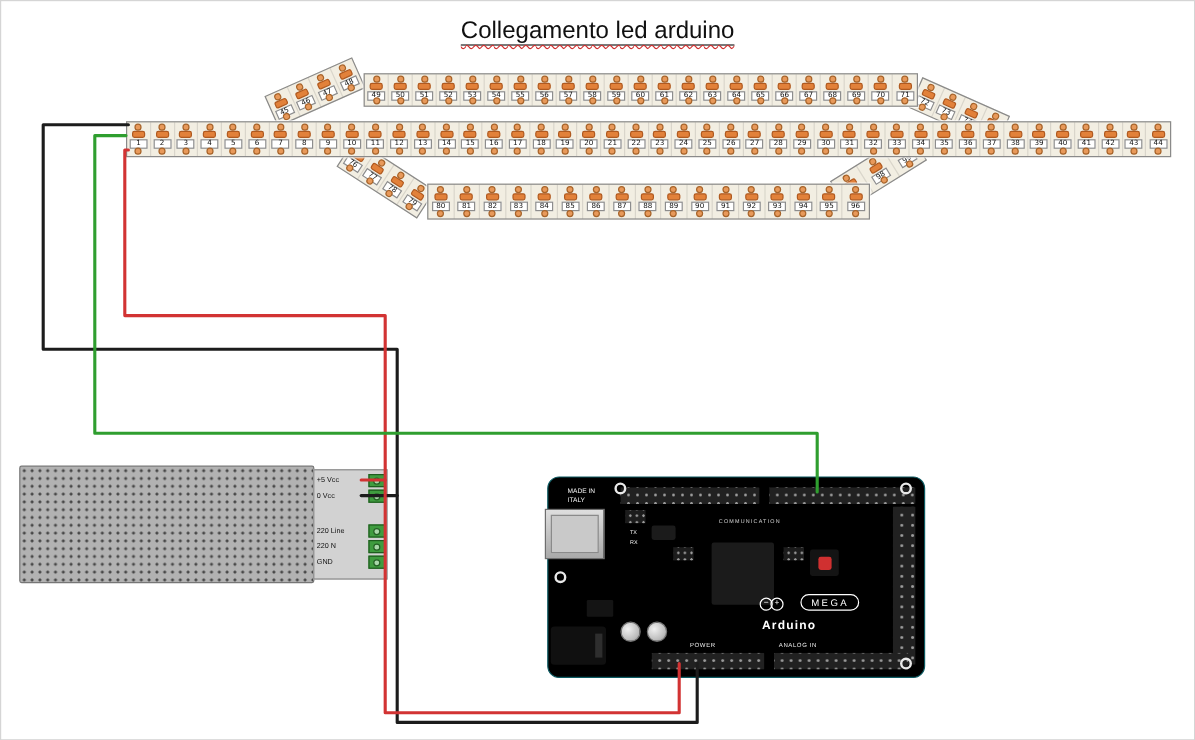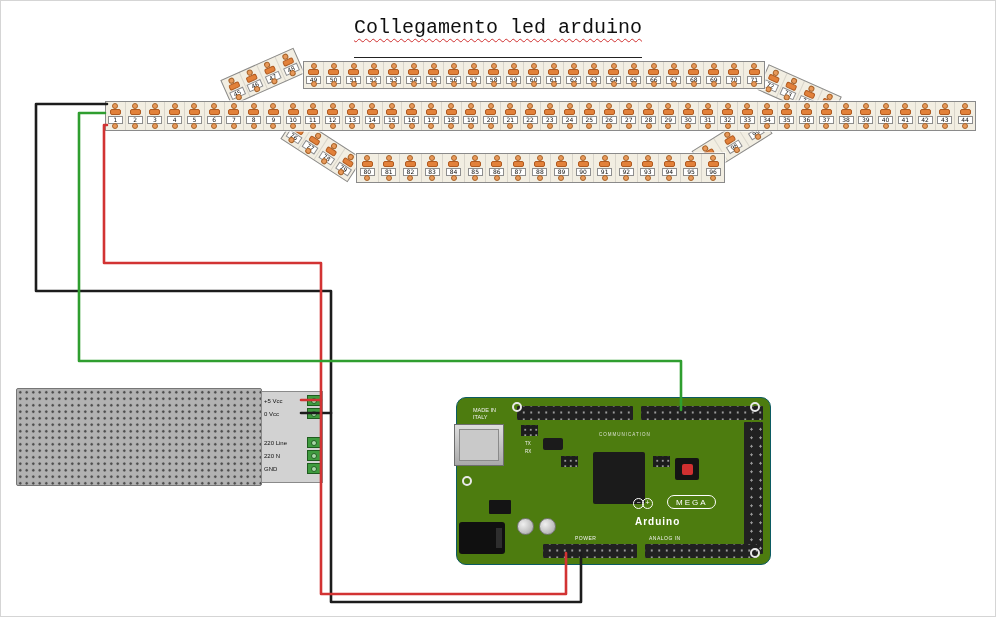--- a/index.html
+++ b/index.html
@@ -1,20 +1,20 @@
 <!DOCTYPE html>
 <html><head>
 <meta charset="utf-8">
 <style>
   html,body { margin:0; padding:0; background:#fff; font-family:"Liberation Sans", sans-serif; }
   #canvas { position:relative; width:996px; height:617px; background:#ffffff; border:1px solid #d5d5d5; box-sizing:border-box; overflow:hidden; }
 
   
   .title { position:absolute; top:14px; left:0; right:0; text-align:center; font-size:20px; color:#101010; z-index:1; }
-  .title .u1 { border-bottom:1px solid #222; padding-bottom:18px;font-family:Liberation Mono, monospace; }
+  .title .u1 { border-bottom:1px solid #222; padding-bottom:0; }
   .title .u2 { text-decoration:underline wavy #d03030; text-decoration-thickness:1px; text-underline-offset:5px; }
 
   
   #strips-layer { position:absolute; inset:0; z-index:2; }
   .strip { position:absolute; display:flex; background:#f2eee2; border:1px solid #8a8a8a; box-sizing:border-box; box-shadow:0 0 0 1px rgba(255,255,255,.6); }
   .led-cell { position:relative; height:100%; border-right:1px solid rgba(0,0,0,0.10); box-sizing:border-box; }
   .led-cell:last-child { border-right:none; }
   .pad { position:absolute; left:50%; width:6px; height:6px; margin-left:-3px; border-radius:50%;
          background:#e8995a; border:1px solid #a8642a; box-sizing:border-box; }
   .pt { top:1px; } .pb { bottom:1px; }
@@ -34,21 +34,21 @@
                     background:#d2d2d2; border:1px solid #8a8a8a; box-sizing:border-box; }
   .term-row { position:absolute; left:0; width:100%; height:12px; }
   .term-label { position:absolute; left:2px; top:3px; font-size:6px; line-height:6px; color:#111; white-space:nowrap; }
   .term-block { position:absolute; right:1px; top:0; width:14px; height:11px; background:#3f9c3f;
                 border:1px solid #1f5c1f; box-sizing:border-box; }
   .term-hole { position:absolute; left:50%; top:50%; width:6px; height:6px; margin:-3px 0 0 -3px;
                border-radius:50%; background:#a9d7a9; border:1px solid #246024; box-sizing:border-box; display:block; }
 
   
   #arduino { position:absolute; left:455px; top:396px; width:315px; height:168px;
-             background:#4d7c0f; border:1px solid #0c5b63; border-radius:10px; z-index:3; box-sizing:border-box; }
+             background:#000000; border:1px solid #0c5b63; border-radius:10px; z-index:3; box-sizing:border-box; }
   #arduino .txt { position:absolute; color:#f2f2f2; white-space:nowrap; }
   .usb { position:absolute; left:-3px; top:26px; width:50px; height:42px;
          background:linear-gradient(#dedede,#a9a9a9); border:1px solid #6e6e6e; box-sizing:border-box; }
   .usb-inner { position:absolute; inset:4px; border:1px solid #8a8a8a; background:#c9c9c9; }
   .pjack { position:absolute; left:2px; top:124px; width:46px; height:32px; background:#101010; border-radius:3px; }
   .pjack-inner { position:absolute; right:3px; top:6px; width:6px; height:20px; background:#2e2e2e; }
   .hdr { position:absolute; background-color:#212121; border-radius:1px;
          background-image:radial-gradient(#9a9a9a 1.1px, rgba(0,0,0,0) 1.25px);
          background-size:7.5px 7px; background-position:3px 3px; }
   .icsp { position:absolute; background-color:#1c1c1c;

